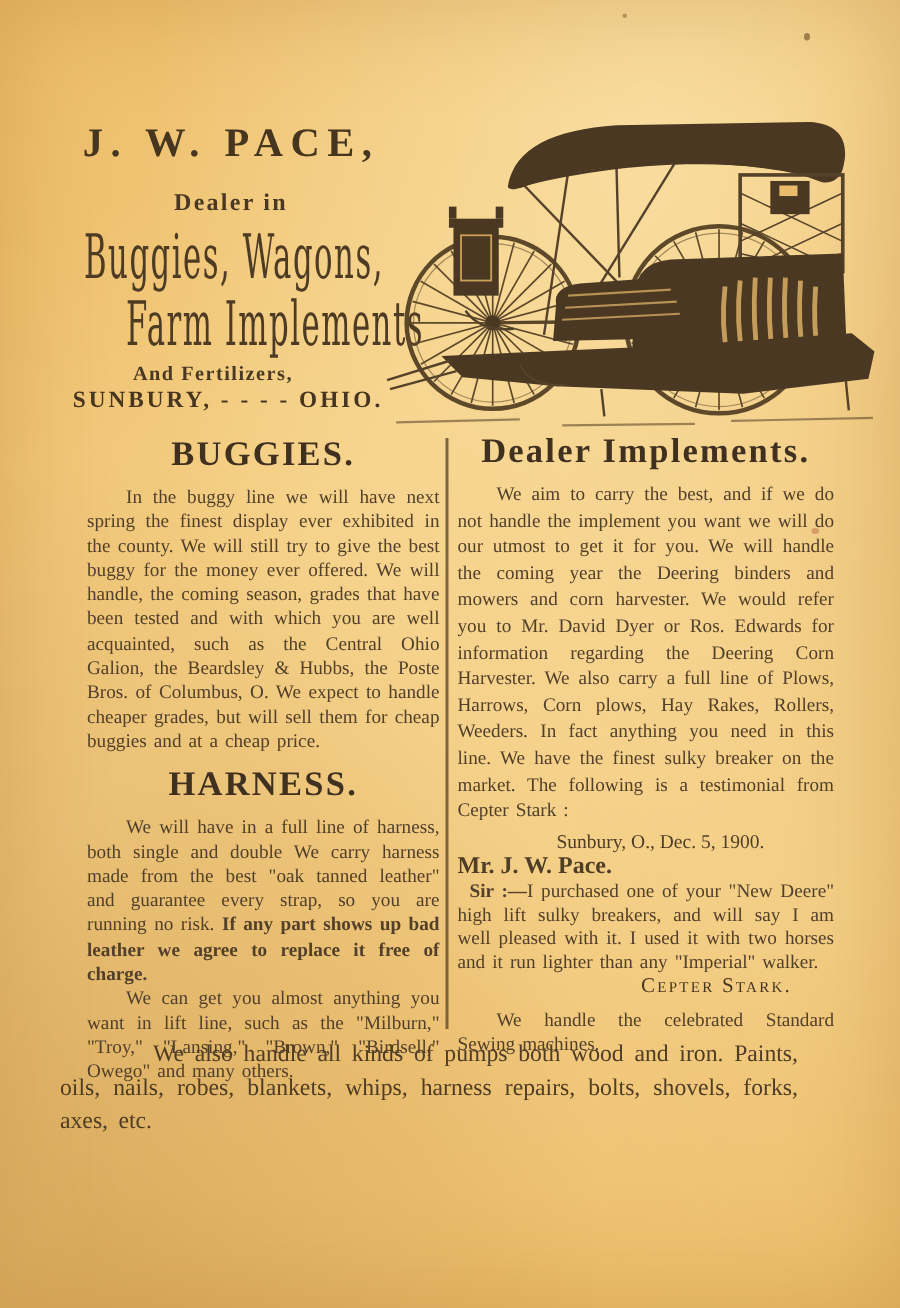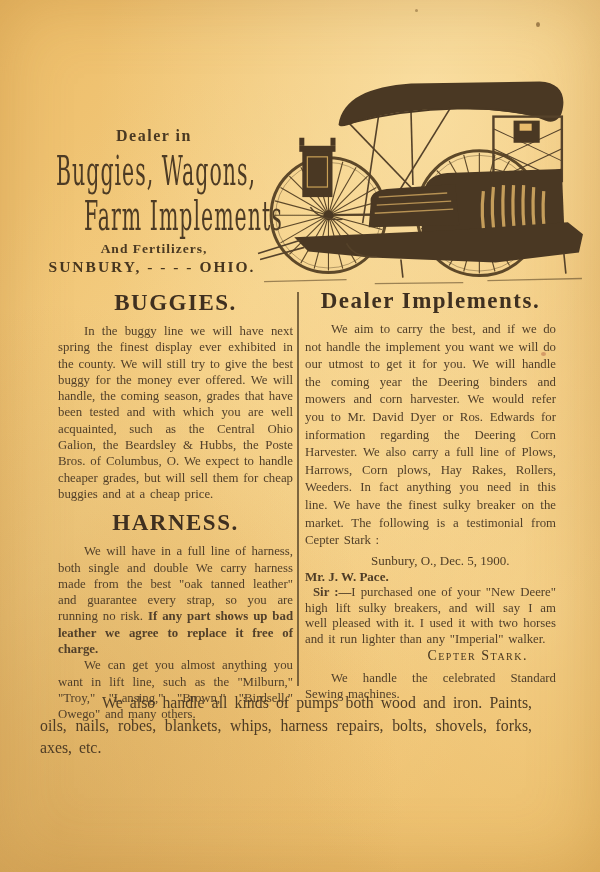--- a/index.html
+++ b/index.html
@@ -19,40 +19,40 @@
 
   
   .dealer-name { left:35px; top:80px; width:238px; text-align:center;
     font-size:27px; font-weight:bold; letter-spacing:5px; color:#47361f; }
   .dealer-in { left:35px; top:127px; width:238px; text-align:center;
     font-size:16px; font-weight:bold; letter-spacing:1.5px; color:#4a3922; }
   .display-line { font-family:"DejaVu Serif",serif; font-size:41px; color:#4d3b24;
     transform:scaleX(.5); transform-origin:0 0; white-space:nowrap; letter-spacing:2px; }
   .display-1 { left:56px; top:147px; }
   .display-2 { left:84px; top:192px; }
-  .fertilizers { left:35px; top:241px; width:238px; text-align:center;
+  .fertilizers { left:23px; top:241px; width:238px; text-align:center;
     font-size:13.5px; font-weight:bold; letter-spacing:1px; color:#4a3922; }
   .location { left:30px; top:258px; width:244px; text-align:center;
     font-size:15.5px; font-weight:bold; letter-spacing:2px; color:#47361f; }
 
   .buggy-art { left:250px; top:72px; width:338px; height:218px; }
 
   
   .divider { left:297px; top:292px; width:1.5px; height:394px; background:#5f4b2c; opacity:.8; }
   .col { text-align:justify; }
   .col-left  { left:58px;  top:290px; width:235px; }
   .col-right { left:305px; top:288px; width:251px; }
   .col h2 { margin:0 0 7px 0; text-align:center; font-size:23px; font-weight:bold;
     letter-spacing:1.5px; color:#3f3020; }
   .col h2.later { margin-top:8px; }
   .col p { margin:0; font-size:12.8px; line-height:16.3px; text-indent:26px;
     color:#52402a; word-spacing:1.5px; }
   .col-right p.lead { line-height:17.6px; }
   .t-dateline { margin-top:3px; padding-left:66px; font-size:13px; }
-  .t-addressee { font-weight:bold; font-size:13px; }
+  .t-addressee { font-weight:bold; font-size:16px; }
   .t-body { text-indent:8px !important; line-height:15.8px !important; }
   .t-body strong { font-weight:bold; }
   .t-signature { text-align:right; padding-right:28px; font-variant:small-caps;
     letter-spacing:1.5px; font-size:14px; color:#47361f; }
   .closing { margin-top:6px !important; }
 
   
   .footer { left:40px; top:692px; width:492px; text-align:justify; }
   .footer p { margin:0; font-size:15.8px; line-height:22.6px; text-indent:62px;
     color:#4e3c25; word-spacing:3px; }
@@ -60,20 +60,21 @@
   .speck { position:absolute; border-radius:50%; }
   .speck-1 { left:536px; top:22px; width:4px; height:5px; background:#6a4a22; opacity:.6; }
   .speck-2 { left:541px; top:352px; width:5px; height:4px; background:#c07a52; opacity:.6; }
   .speck-3 { left:415px; top:9px;  width:3px; height:3px; background:#7a5a2e; opacity:.5; }
 </style>
 </head>
 <body>
 
 <div class="page">
 
+  <div class="abs dealer-name">J. W. PACE,</div>
   <div class="abs dealer-in">Dealer in</div>
   <div class="abs display-line display-1">Buggies, Wagons,</div>
   <div class="abs display-line display-2">Farm Implements</div>
   <div class="abs fertilizers">And Fertilizers,</div>
   <div class="abs location">SUNBURY, - - - - OHIO.</div>
 
   <svg class="abs buggy-art" viewBox="0 0 336 216" xmlns="http://www.w3.org/2000/svg">
 
     <g stroke="#6b5533" stroke-width="1.4" opacity=".65">
       <line x1="14" y1="208" x2="96" y2="206"></line>

